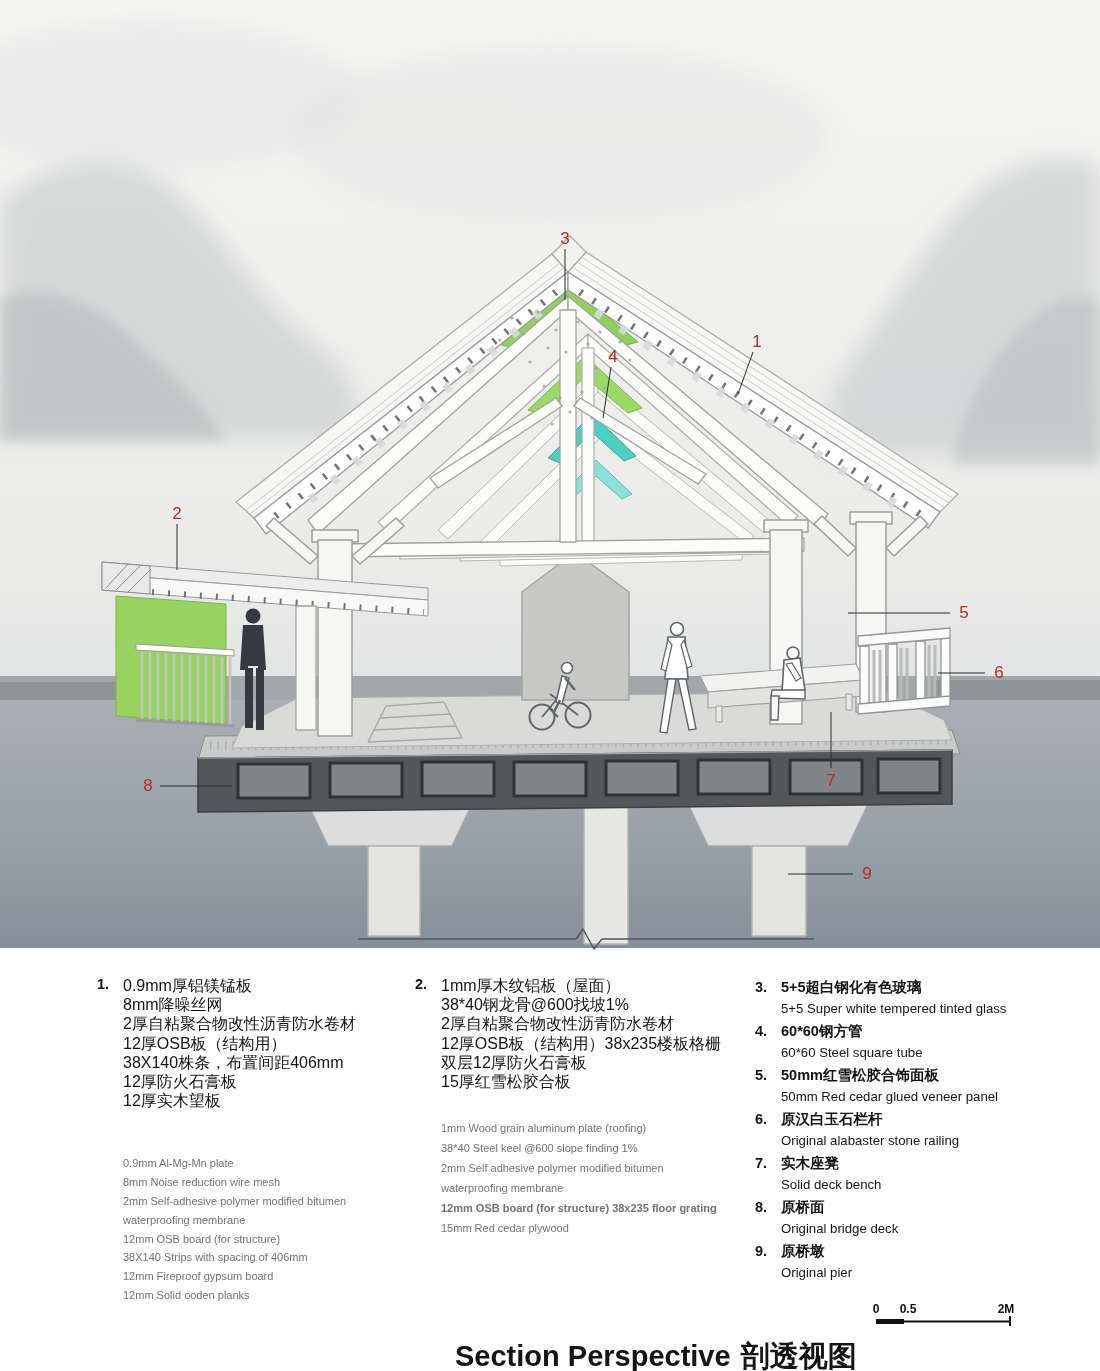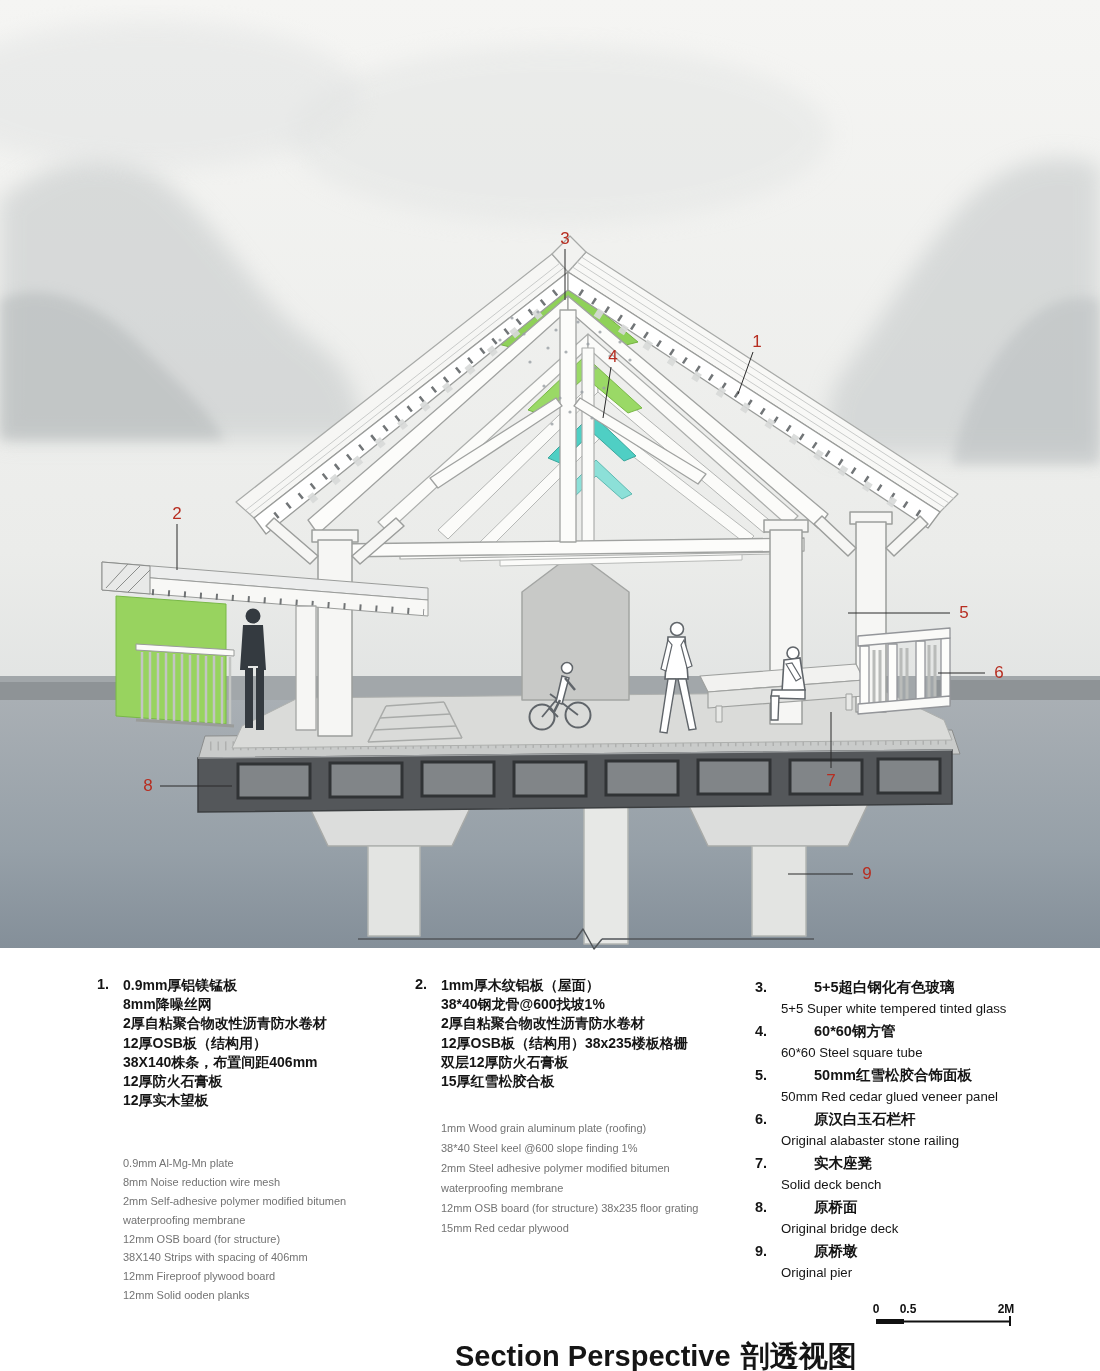--- a/index.html
+++ b/index.html
@@ -3,25 +3,25 @@
 <meta charset="utf-8">
 <style>
   html,body{margin:0;padding:0;background:#ffffff;}
   body{font-family:"Liberation Sans", sans-serif; color:#151515;}
   #page{position:relative;width:1100px;height:1371px;background:#ffffff;overflow:hidden;}
   #drawing{position:absolute;left:0;top:0;}
   .callout-text{font-family:"Liberation Sans",sans-serif;font-size:17px;fill:#b72d20;}
   .legend-block{position:absolute;}
   .leg-num{position:absolute;left:0;top:0;font-size:14.5px;font-weight:600;}
   .zh-lines{padding-left:26px;}
-  .zh-line{font-size:14px;line-height:19.2px;font-weight:700;white-space:nowrap;}
+  .zh-line{font-size:16px;line-height:19.2px;font-weight:400;white-space:nowrap;}
   .en-lines{padding-left:26px;}
   .en-line{font-size:11px;line-height:18.8px;font-weight:500;color:#737373;white-space:nowrap;}
   .c3-item{position:relative;padding-left:26px;margin-bottom:0;}
-  .c3-zh{font-size:14.5px;line-height:22px;font-weight:600;white-space:nowrap;margin-left:33px;}
+  .c3-zh{font-size:14.5px;line-height:22px;font-weight:600;white-space:nowrap;}
   .c3-en{font-size:13.2px;line-height:22px;font-weight:500;white-space:nowrap;}
   .c3-num{position:absolute;left:0;top:3px;font-size:14.5px;font-weight:600;}
   #title-row{position:absolute;left:455px;top:1337px;font-size:29px;font-weight:bold;white-space:nowrap;}
   #title-row .zh{margin-left:10px;}
   #scalebar{position:absolute;left:868px;top:1300px;}
   .sb-label{font-size:12px;fill:#111;font-weight:600;}
 </style>
 </head>
 <body>
 
@@ -341,41 +341,41 @@
     <div class="zh-line">12厚防火石膏板</div>
     <div class="zh-line">12厚实木望板</div>
   </div>
   <div class="en-lines" style="margin-top:44px;">
     <div class="en-line">0.9mm Al-Mg-Mn plate</div>
     <div class="en-line">8mm Noise reduction wire mesh</div>
     <div class="en-line">2mm Self-adhesive polymer modified bitumen</div>
     <div class="en-line">waterproofing membrane</div>
     <div class="en-line">12mm OSB board (for structure)</div>
     <div class="en-line">38X140 Strips with spacing of 406mm</div>
-    <div class="en-line">12mm Fireproof plywood board</div>
+    <div class="en-line">12mm Fireproof gypsum board</div>
     <div class="en-line">12mm Solid ooden planks</div>
   </div>
 </div>
 
 <div class="legend-block" style="left:415px;top:976px;">
   <span class="leg-num">2.</span>
   <div class="zh-lines">
     <div class="zh-line">1mm厚木纹铝板（屋面）</div>
     <div class="zh-line">38*40钢龙骨@600找坡1%</div>
     <div class="zh-line">2厚自粘聚合物改性沥青防水卷材</div>
     <div class="zh-line">12厚OSB板（结构用）38x235楼板格栅</div>
     <div class="zh-line">双层12厚防火石膏板</div>
     <div class="zh-line">15厚红雪松胶合板</div>
   </div>
   <div class="en-lines" style="margin-top:27px;">
     <div class="en-line" style="line-height:20px;">1mm Wood grain aluminum plate (roofing)</div>
     <div class="en-line" style="line-height:20px;">38*40 Steel keel @600 slope finding 1%</div>
-    <div class="en-line" style="line-height:20px;">2mm Steel adhesive polymer modified bitumen</div>
+    <div class="en-line" style="line-height:20px;">2mm Self adhesive polymer modified bitumen</div>
     <div class="en-line" style="line-height:20px;">waterproofing membrane</div>
-    <div class="en-line" style="line-height:20px;">12mm OSB board (for structure) 38x235 floor grating</div>
+    <div class="en-line" style="line-height:20px;font-weight:bold;">12mm OSB board (for structure) 38x235 floor grating</div>
     <div class="en-line" style="line-height:20px;">15mm Red cedar plywood</div>
   </div>
 </div>
 
 <div class="legend-block" style="left:755px;top:976px;">
   <div class="c3-item">
     <span class="c3-num">3.</span>
     <div class="c3-zh">5+5超白钢化有色玻璃</div>
     <div class="c3-en">5+5 Super white tempered tinted glass</div>
   </div>

